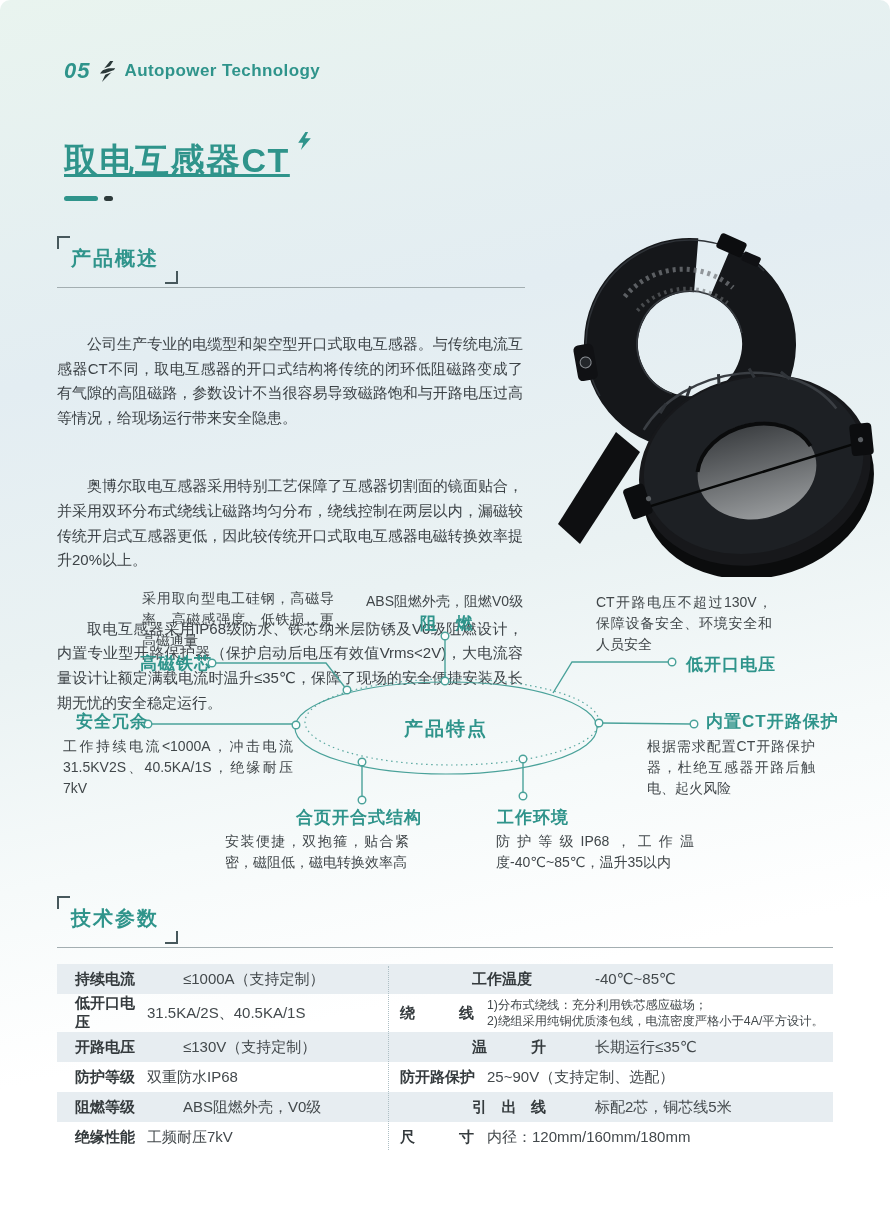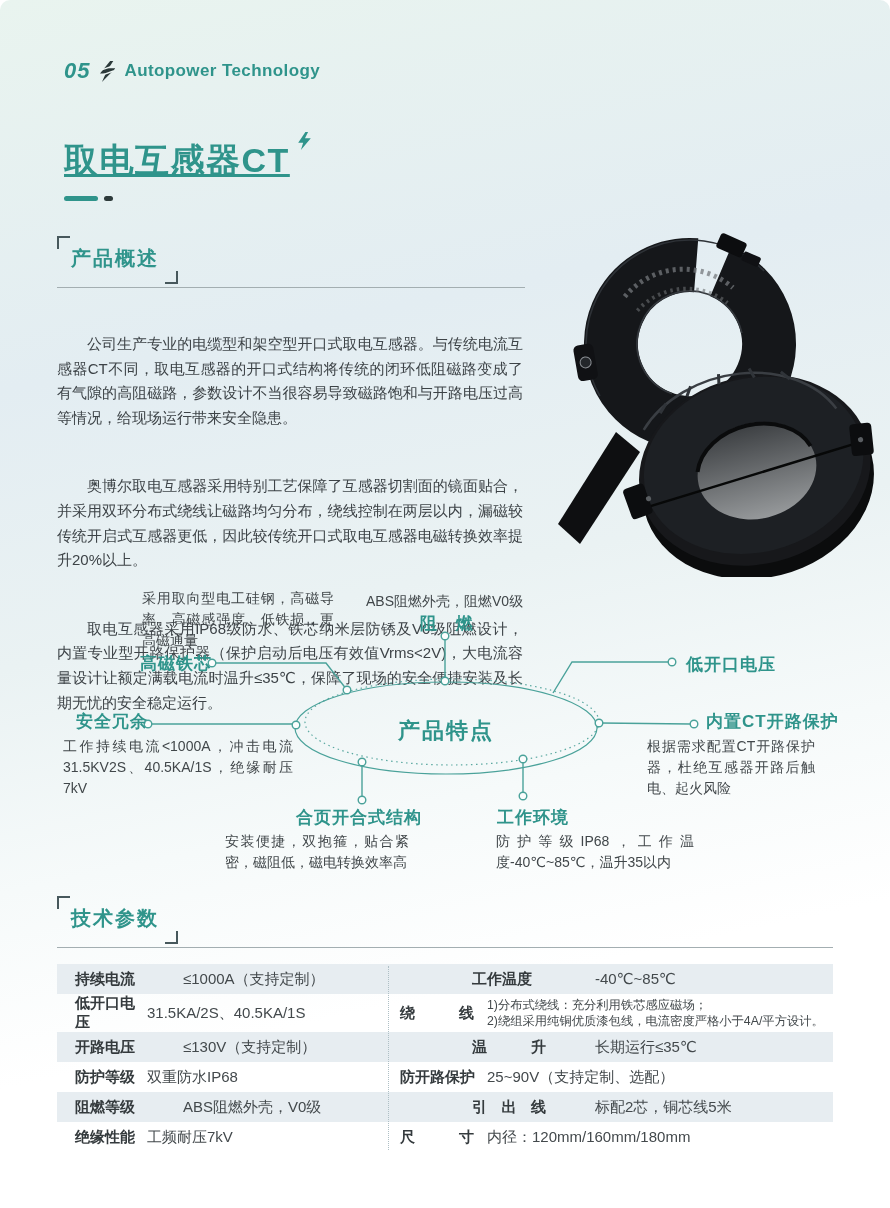--- a/index.html
+++ b/index.html
@@ -41,21 +41,21 @@
   
   .features { position:absolute; left:0; top:580px; width:890px; height:320px; }
   .connectors { position:absolute; left:0; top:0; }
   .connectors .ln { stroke:#4aa29a; stroke-width:1.4; fill:none; }
   .connectors circle { fill:#fbfdfd; stroke:#4aa29a; stroke-width:1.4; }
   .el-dotted { stroke:#5aa8a0; stroke-width:1.2; stroke-dasharray:1.5 3.5; fill:none; }
   .el-solid  { stroke:#4aa29a; stroke-width:1.2; fill:none; }
   .f-label { position:absolute; color:#2f948b; font-size:17px; font-weight:700; letter-spacing:1px; white-space:nowrap; }
   .f-desc  { position:absolute; font-size:14px; line-height:21px; color:#41474a; text-align:justify; }
   .f-center{ position:absolute; left:386px; top:136px; width:120px; text-align:center;
-             color:#2f948b; font-weight:700; font-size:22px; letter-spacing:2px; }
+             color:#2f948b; font-weight:700; font-size:19px; letter-spacing:2px; }
   .sp { letter-spacing:7px; }
   
   .sec-specs { position:absolute; left:57px; top:896px; }
   .sec-specs .sec-rule { width:776px; }
   .spec-table { position:relative; width:776px; margin-top:16px; font-size:15px; }
   .v-divider { position:absolute; left:331px; top:2px; bottom:2px; border-left:1px dotted #aebfc5; }
   .spec-row { display:grid; grid-template-columns:72px 243px 97px 1fr; align-items:center;
               min-height:30px; padding-left:18px; }
   .spec-row.alt { background:#e7edf1;gap:36px; }
   .spec-row.tall { min-height:36px; }
@@ -176,20 +176,21 @@
     </svg>
 
     <div class="f-center">产品特点</div>
 
     <div class="f-desc" style="left:142px; top:8px; width:192px;">采用取向型电工硅钢，高磁导率、高磁感强度、低铁损，更高磁通量</div>
     <div class="f-label" style="left:140px; top:72px;">高磁铁芯</div>
 
     <div class="f-desc" style="left:366px; top:11px; width:170px; text-align:left;">ABS阻燃外壳，阻燃V0级</div>
     <div class="f-label sp" style="left:420px; top:32px;">阻 燃</div>
 
+    <div class="f-desc" style="left:596px; top:12px; width:176px;">CT开路电压不超过130V，保障设备安全、环境安全和人员安全</div>
     <div class="f-label" style="left:686px; top:73px;">低开口电压</div>
 
     <div class="f-label" style="left:76px; top:130px;">安全冗余</div>
     <div class="f-desc" style="left:63px; top:156px; width:230px;">工作持续电流&lt;1000A，冲击电流31.5KV2S、40.5KA/1S，绝缘耐压7kV</div>
 
     <div class="f-label" style="left:706px; top:130px;">内置CT开路保护</div>
     <div class="f-desc" style="left:647px; top:156px; width:168px;">根据需求配置CT开路保护器，杜绝互感器开路后触电、起火风险</div>
 
     <div class="f-label" style="left:296px; top:226px;">合页开合式结构</div>
     <div class="f-desc" style="left:225px; top:251px; width:184px;">安装便捷，双抱箍，贴合紧密，磁阻低，磁电转换效率高</div>

